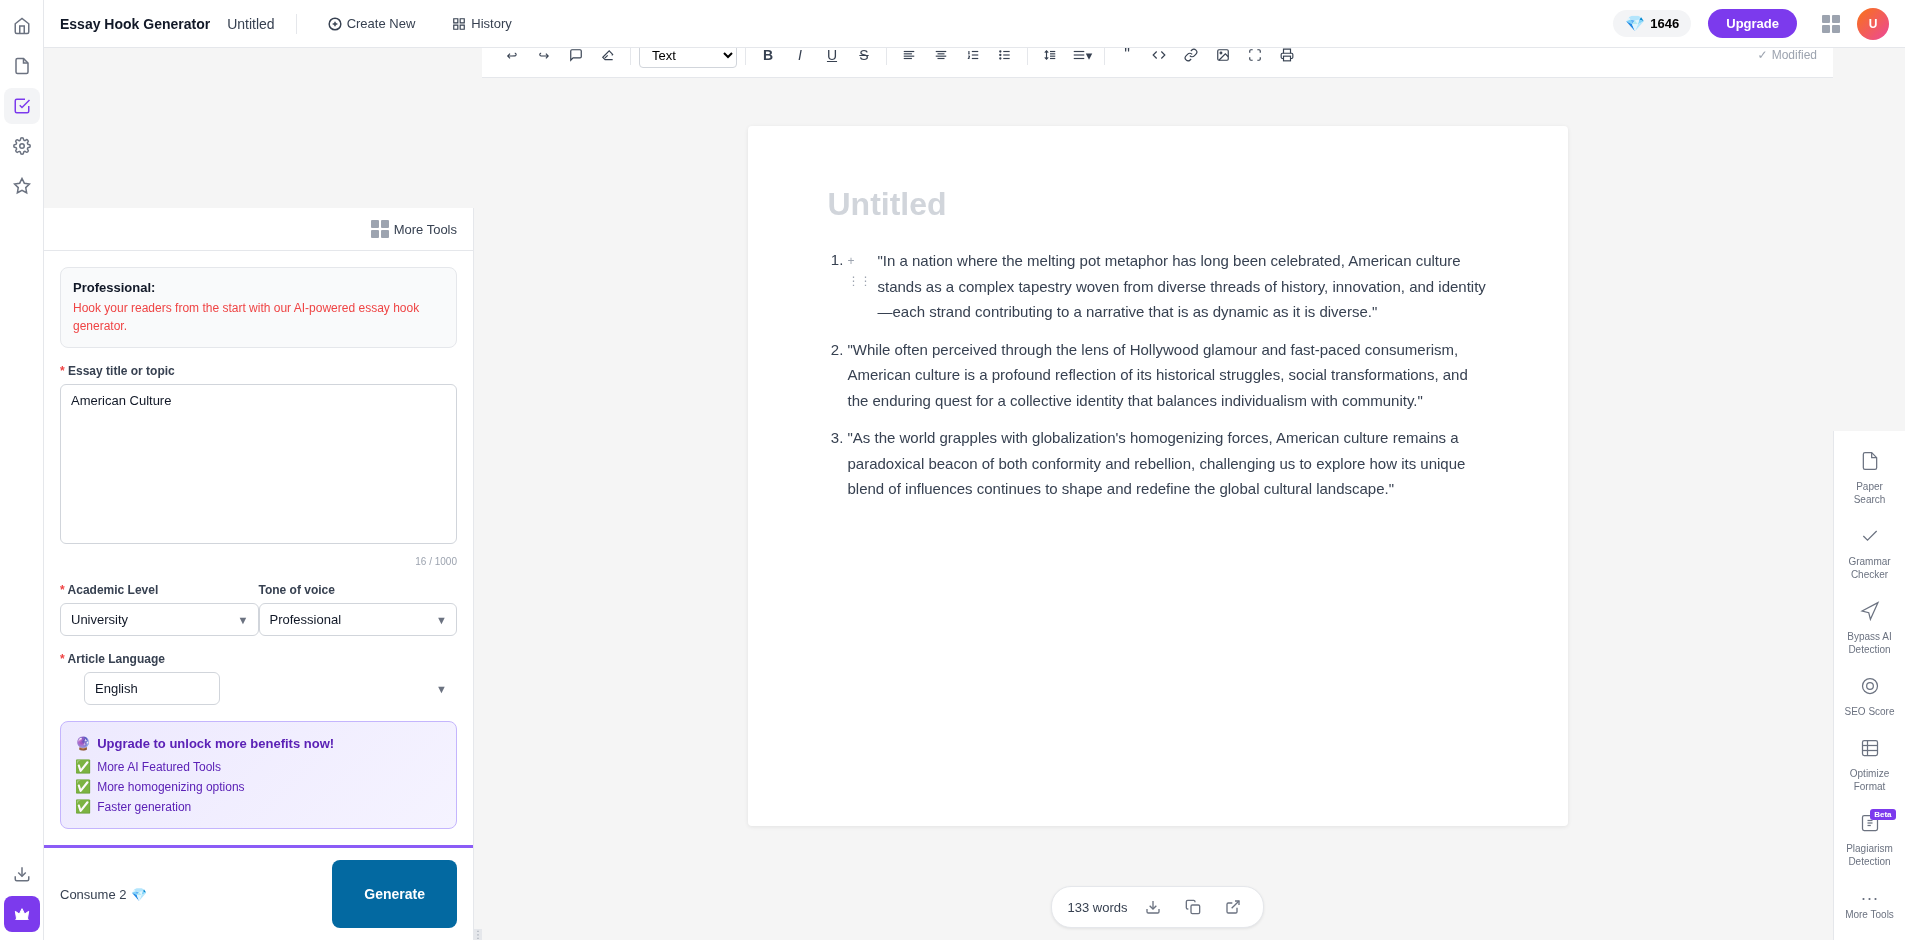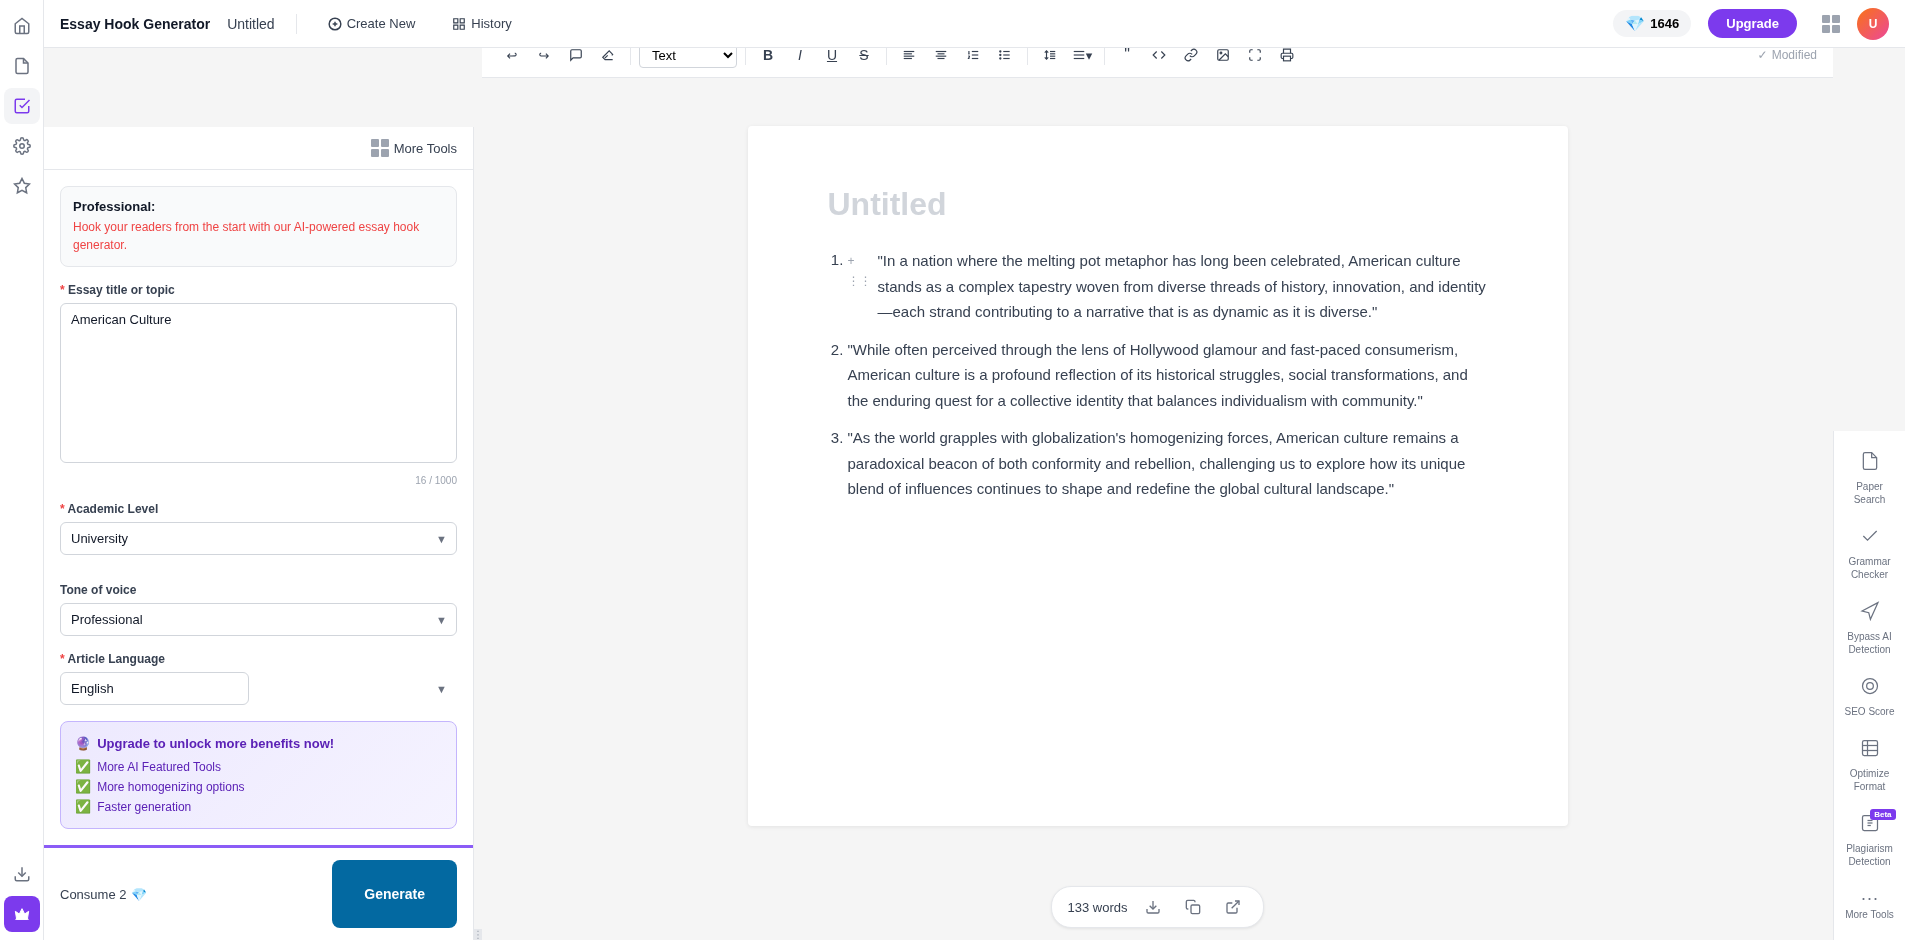--- a/index.html
+++ b/index.html
@@ -194,21 +194,21 @@
       resize: none;
       height: 160px;
       font-family: inherit;
     }
     .char-count {
       text-align: right;
       font-size: 10px;
       color: #9ca3af;
       margin-top: 8px;
     }
-    .two-col { display: grid; grid-template-columns: 1fr; gap: 12px; }
+    .two-col { display: grid; grid-template-columns: 1fr 1fr; }
     .select-wrap {
       position: relative;
     }
     .select-field {
       width: 100%;
       border: 1px solid #d1d5db;
       border-radius: 6px;
       padding: 8px 10px;
       font-size: 13px;
       color: #111827;
@@ -614,21 +614,21 @@
               <span class="select-arrow">▼</span>
             </div>
           </div>
         </div>
 
         <div class="field-group">
           <div class="field-label">
             <span style="color:#ef4444;">*</span> <span>Article Language</span>
           </div>
           <div class="select-wrap">
-            <select class="select-field" style="width:189px;">
+            <select class="select-field" style="width:136px;margin-left:24px;">
               <option>English</option>
               <option>Spanish</option>
               <option>French</option>
               <option>German</option>
             </select>
             <span class="select-arrow">▼</span>
           </div>
         </div>
 
         <div class="upgrade-card">

